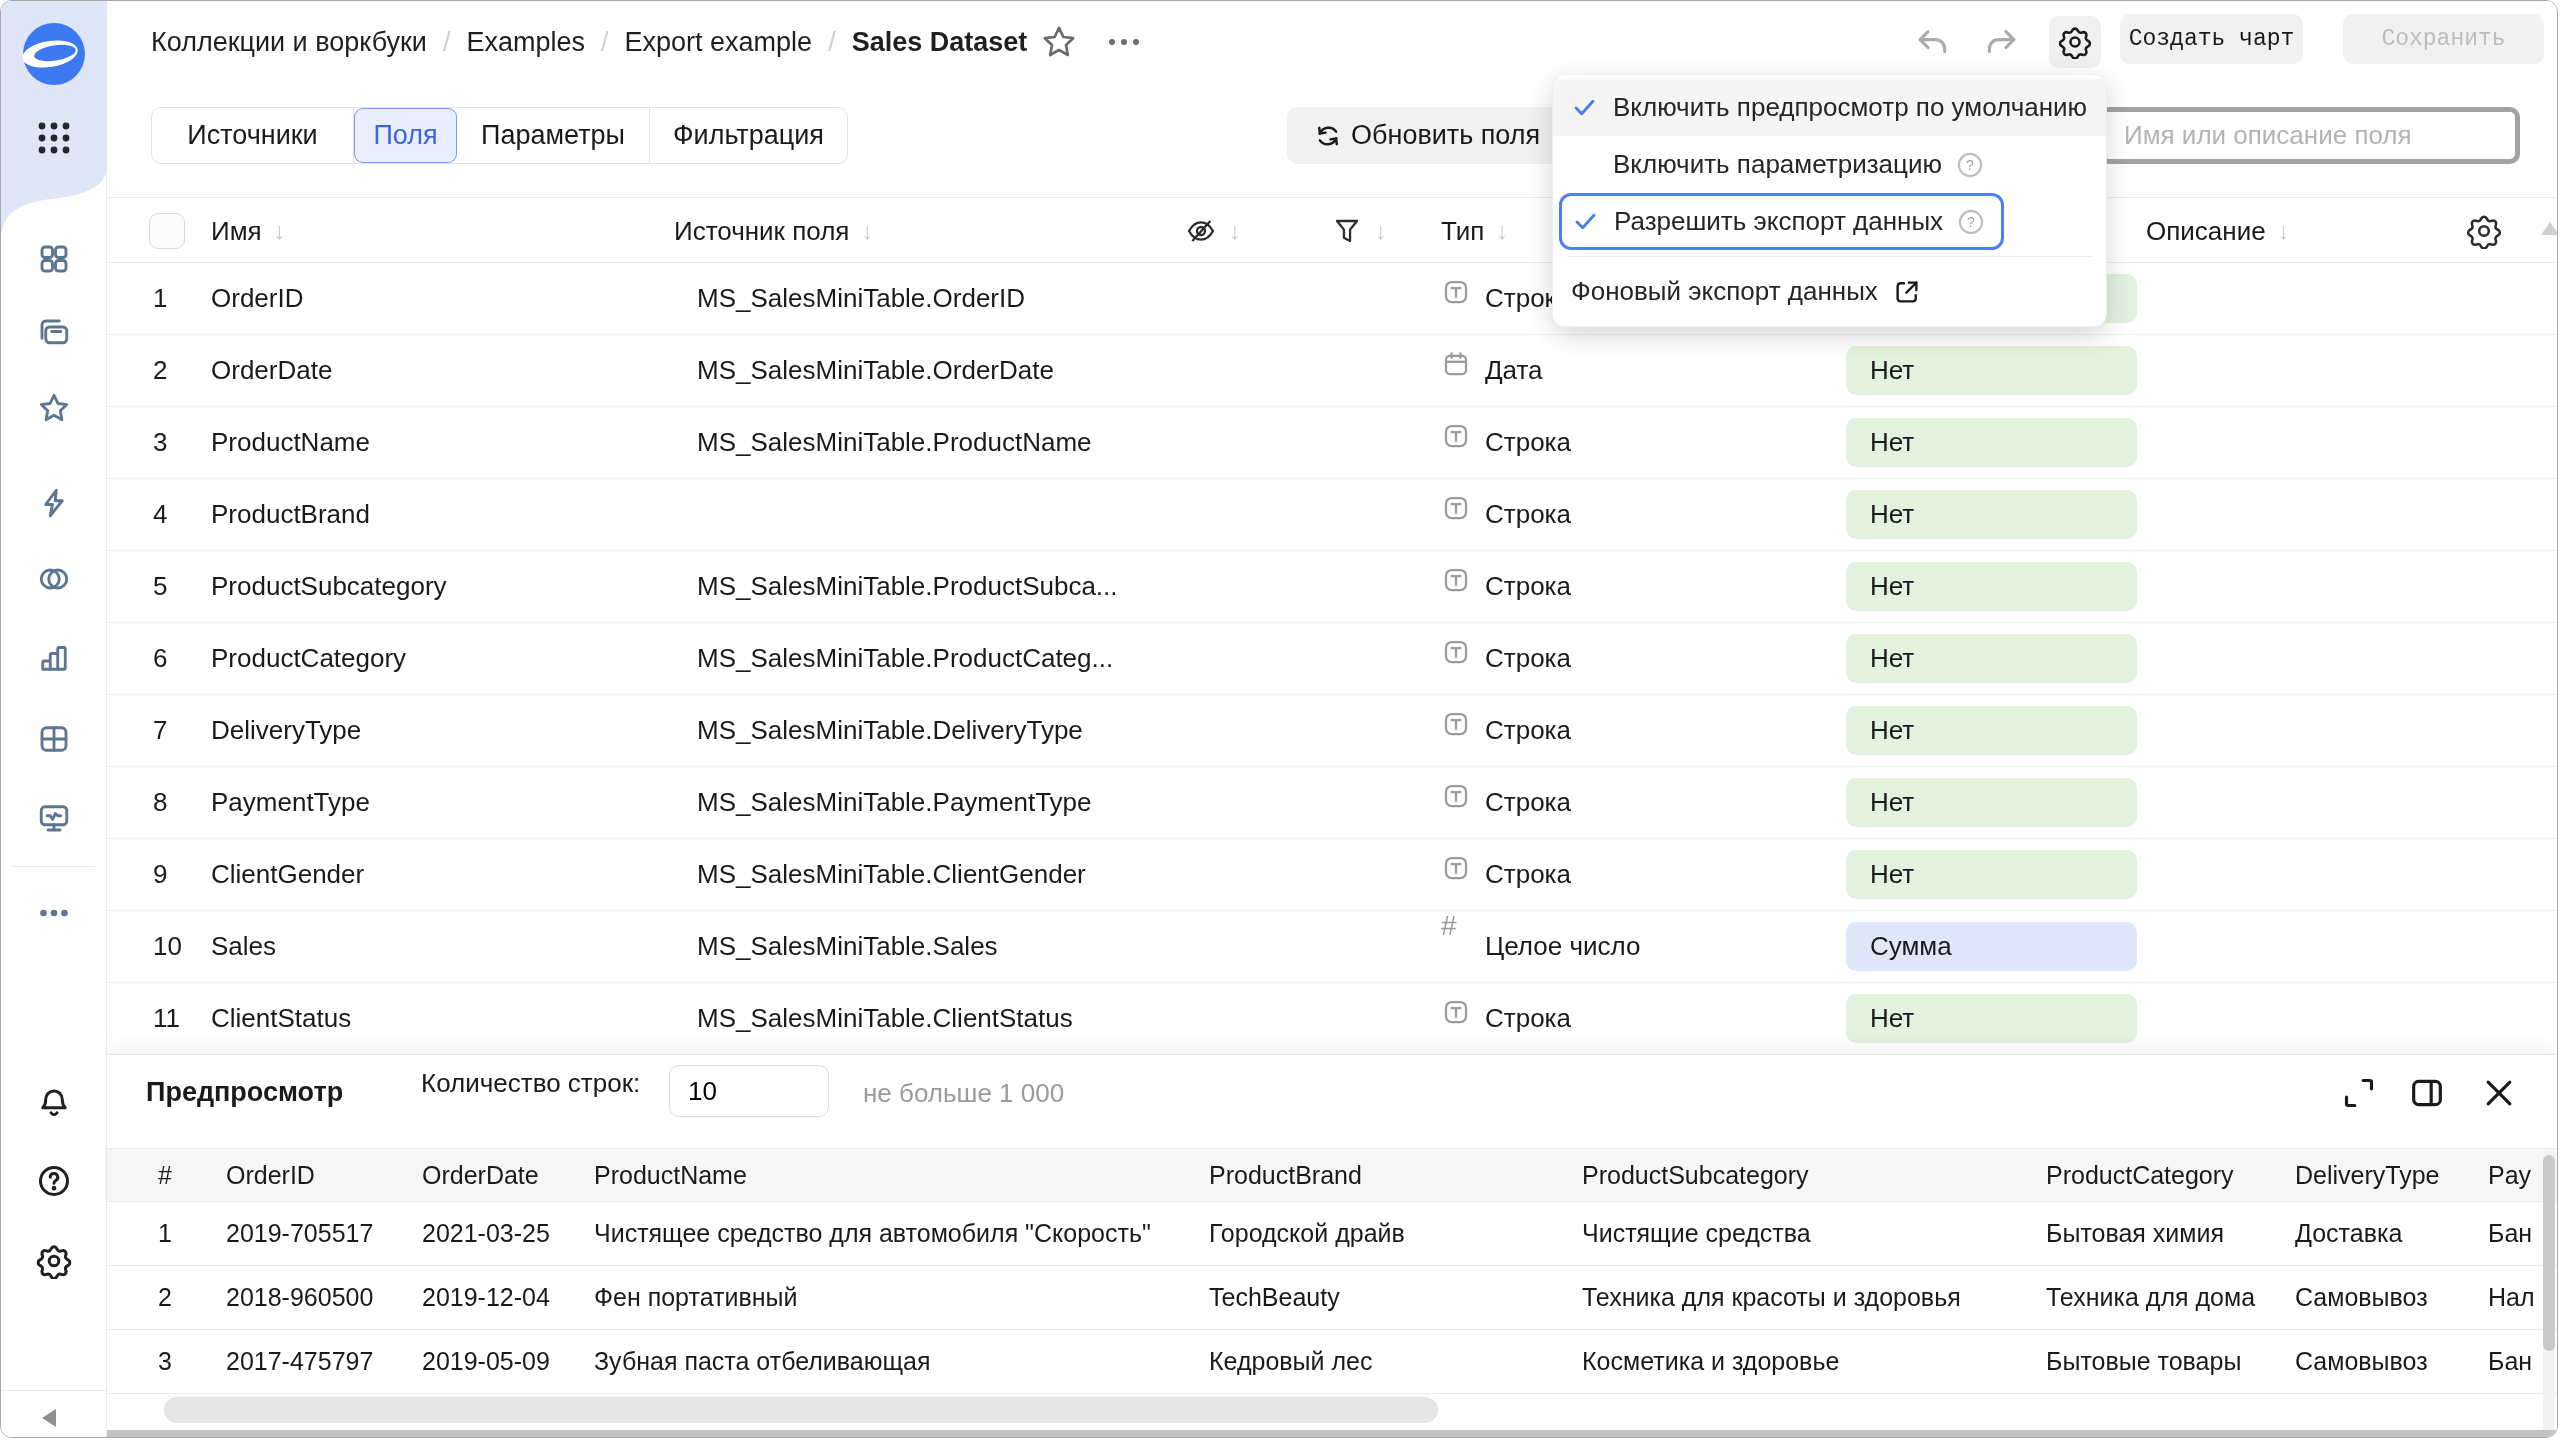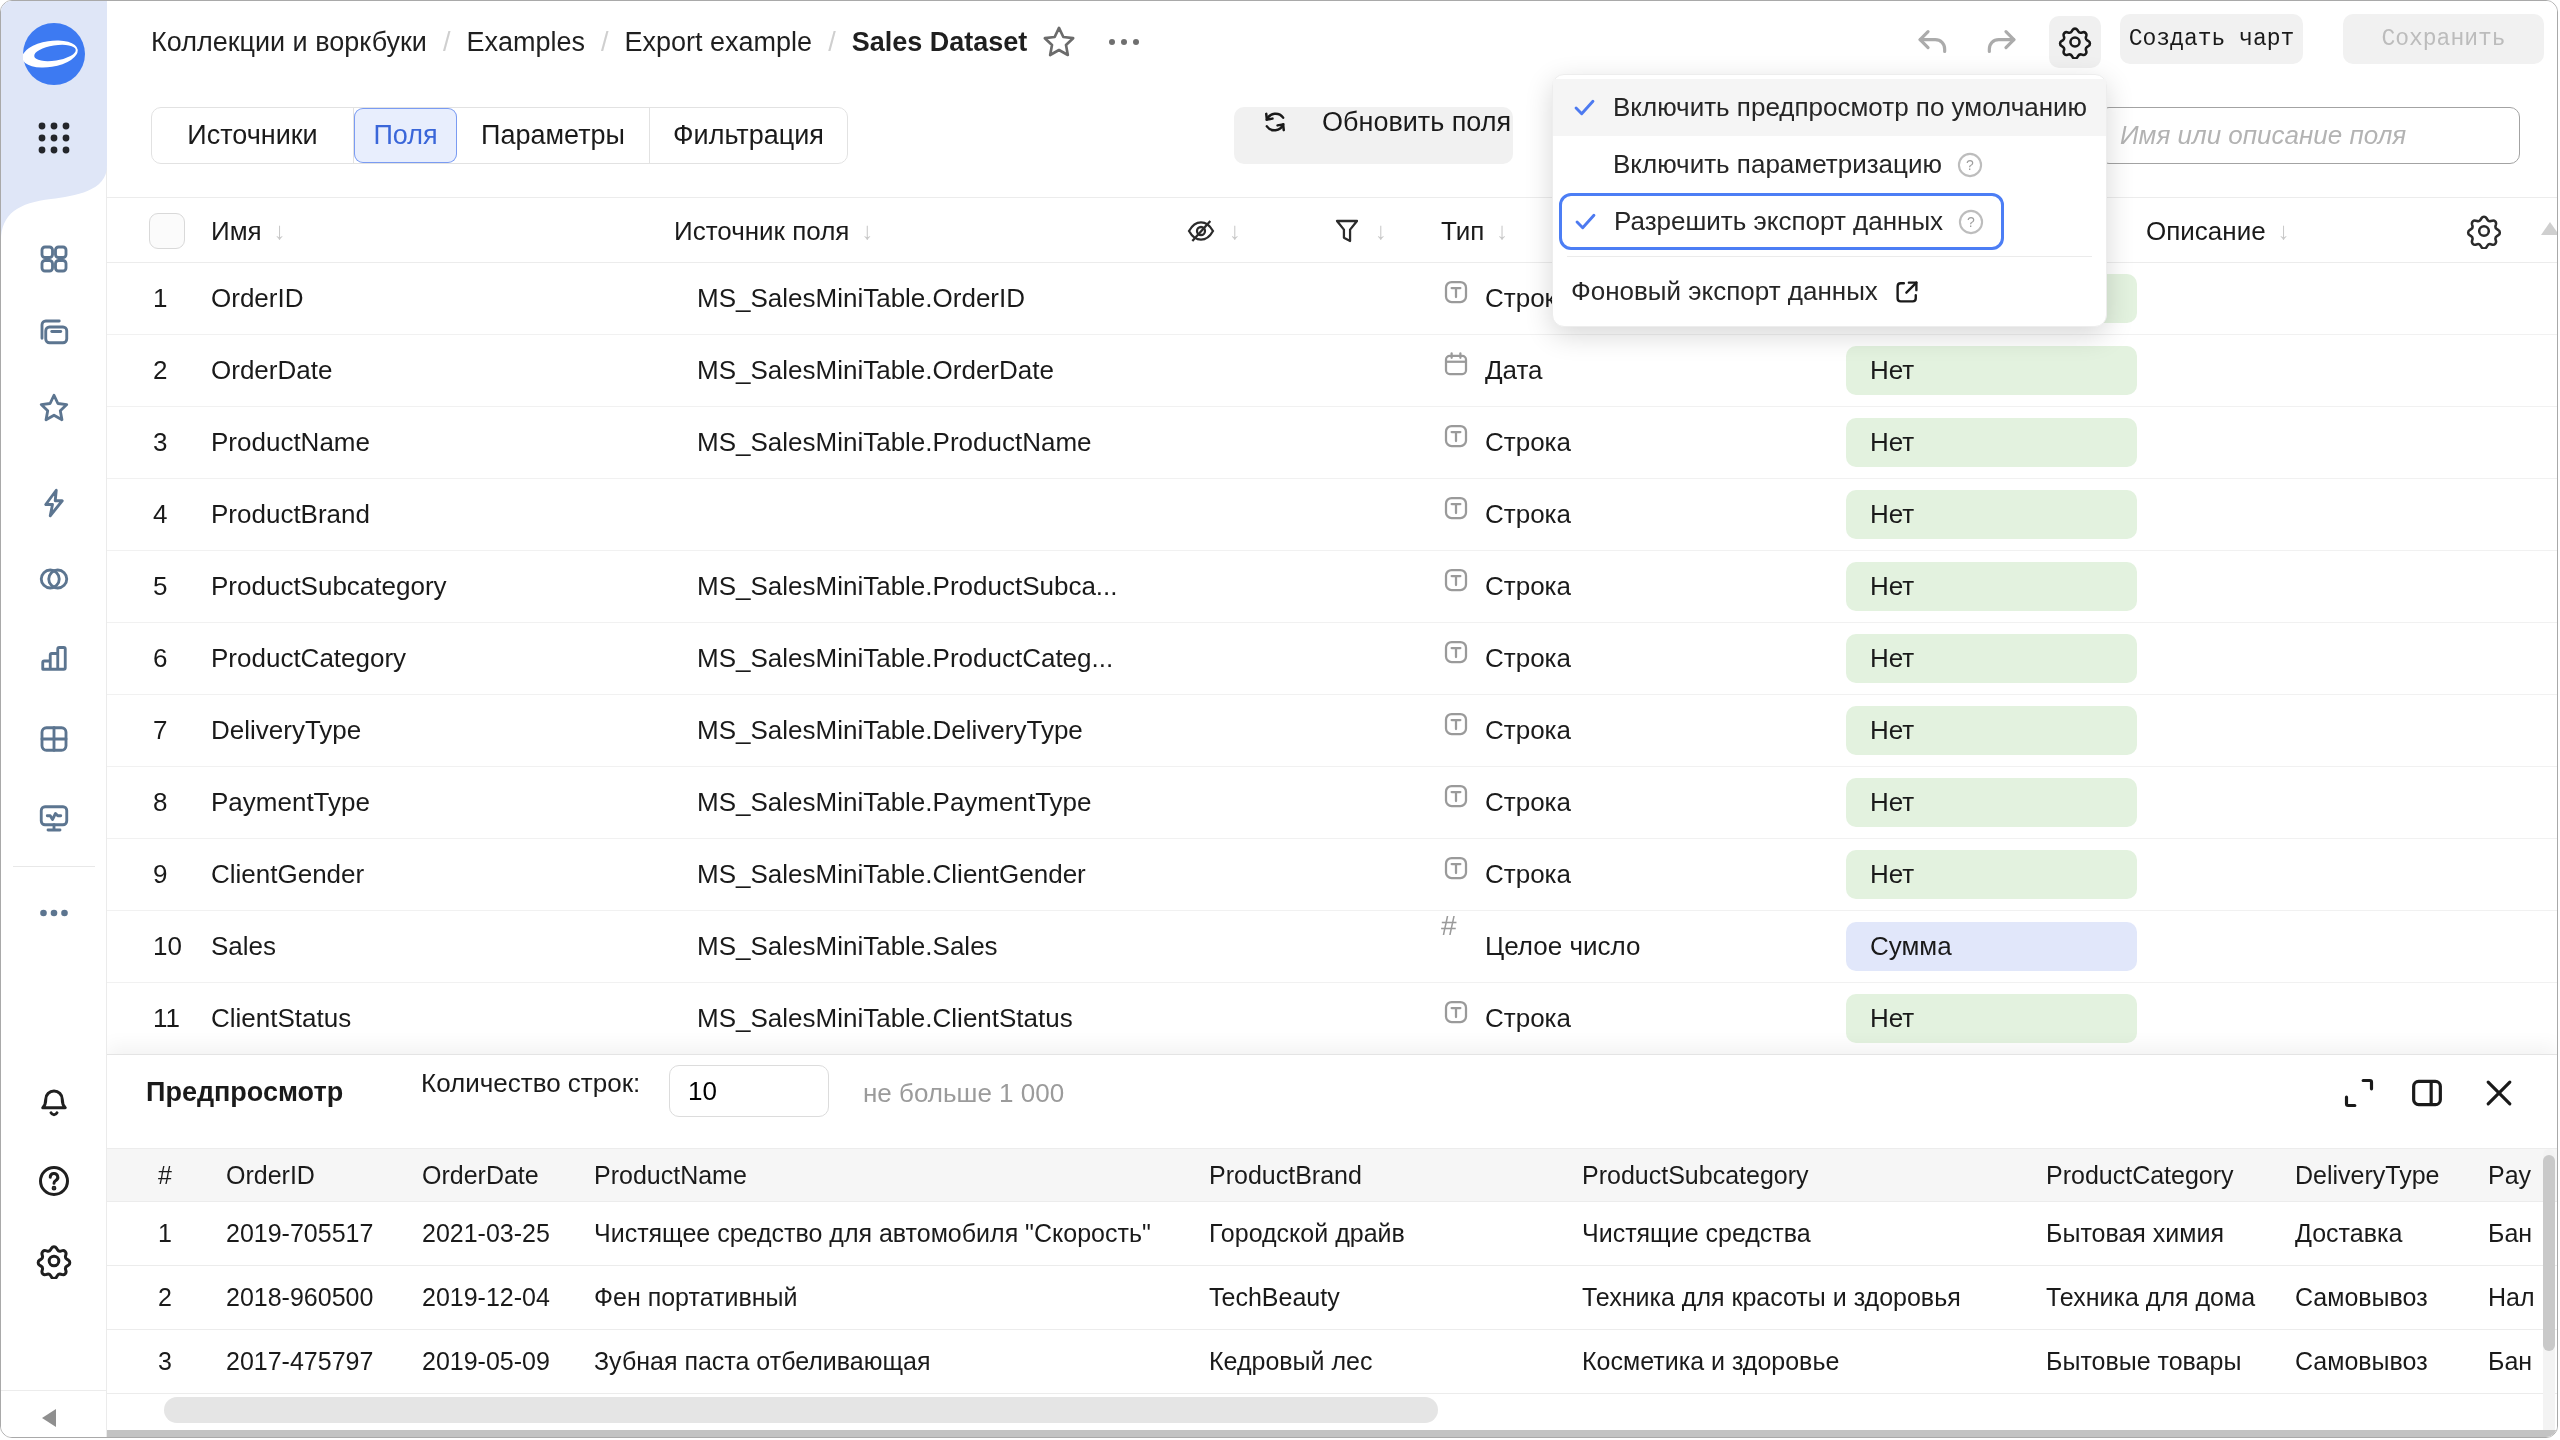--- a/index.html
+++ b/index.html
@@ -34,23 +34,23 @@
   .btn{position:absolute;top:13px;height:50px;border-radius:10px;background:#f1f1f1;border:none;font-size:23px;font-family:Liberation Mono, monospace;color:#1a1a1a;cursor:pointer;}
   .btn-create{left:2013px;width:183px;}
   .btn-save{left:2236px;width:201px;color:#bcbcbc;cursor:default;}
 
   
   .tabsrow{position:absolute;left:106px;top:106px;right:0;height:57px;}
   .tabs{position:absolute;left:44px;top:0;height:57px;display:flex;border:1px solid #e2e2e2;border-radius:10px;box-sizing:border-box;overflow:hidden;}
   .tab{display:flex;align-items:center;justify-content:center;font-size:27px;color:#1a1a1a;cursor:pointer;border-right:1px solid #e2e2e2;box-sizing:border-box;}
   .tab:last-child{border-right:none;}
   .tab.active{background:#e8eefd;color:#3a66d9;box-shadow:inset 0 0 0 1px #7a9bf2;border-radius:9px;border-right:none;}
-  .btn-refresh{position:absolute;left:1127px;top:0;width:279px;height:57px;background:#f1f1f1;border-radius:10px;display:flex;align-items:flex-start;gap:32px;padding-left:26px;box-sizing:border-box;font-size:27px;cursor:pointer;}
+  .btn-refresh{position:absolute;left:1180px;top:0;width:279px;height:57px;background:#f1f1f1;border-radius:10px;display:flex;align-items:center;gap:8px;padding-left:26px;box-sizing:border-box;font-size:27px;cursor:pointer;}
   .btn-refresh svg{width:30px;height:30px;}
-  .search{position:absolute;left:1992px;top:0;width:421px;height:57px;border:1px solid #a3a3a3;border-radius:10px;box-sizing:border-box;font-size:26px;padding:0 20px;font-family:inherit;color:#1a1a1a;font-style:italic;}
+  .search{position:absolute;left:1992px;top:0;width:421px;height:57px;border:5px solid #a3a3a3;border-radius:10px;box-sizing:border-box;font-size:26px;padding:0 20px;font-family:inherit;color:#1a1a1a;}
   .search::placeholder{color:#b3b3b3;}
 
   
   .fields{position:absolute;left:106px;top:196px;right:0;height:857px;overflow:hidden;}
   .fhead{position:absolute;left:0;top:0;right:0;height:66px;border-top:1px solid #ececec;border-bottom:1px solid #ececec;box-sizing:border-box;}
   .fhead .hcell{position:absolute;top:0;height:66px;display:flex;align-items:center;font-size:26px;font-weight:500;color:#1a1a1a;}
   .sort{color:#c9c9c9;font-size:24px;font-weight:400;margin-left:12px;}
   .fh-check{position:absolute;left:42px;top:15px;width:36px;height:36px;border:1.5px solid #d9d9d9;border-radius:9px;background:#fbfbfb;box-sizing:border-box;cursor:pointer;}
   .hicon svg{width:32px;height:32px;}
   .fh-gear{position:absolute;left:2359px;top:15px;width:36px;height:36px;cursor:pointer;}

